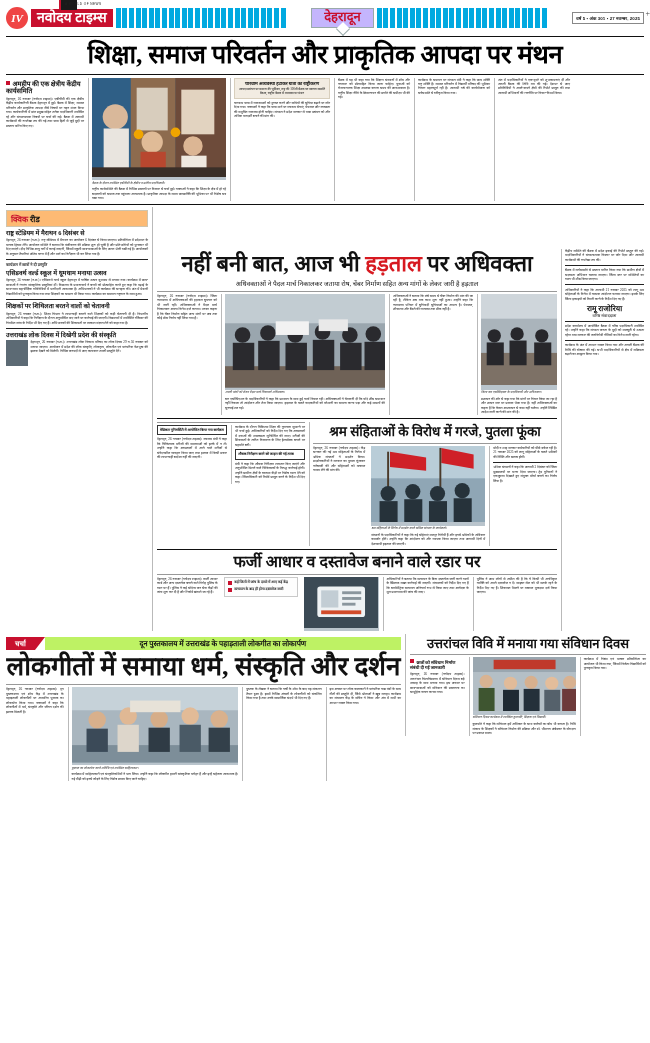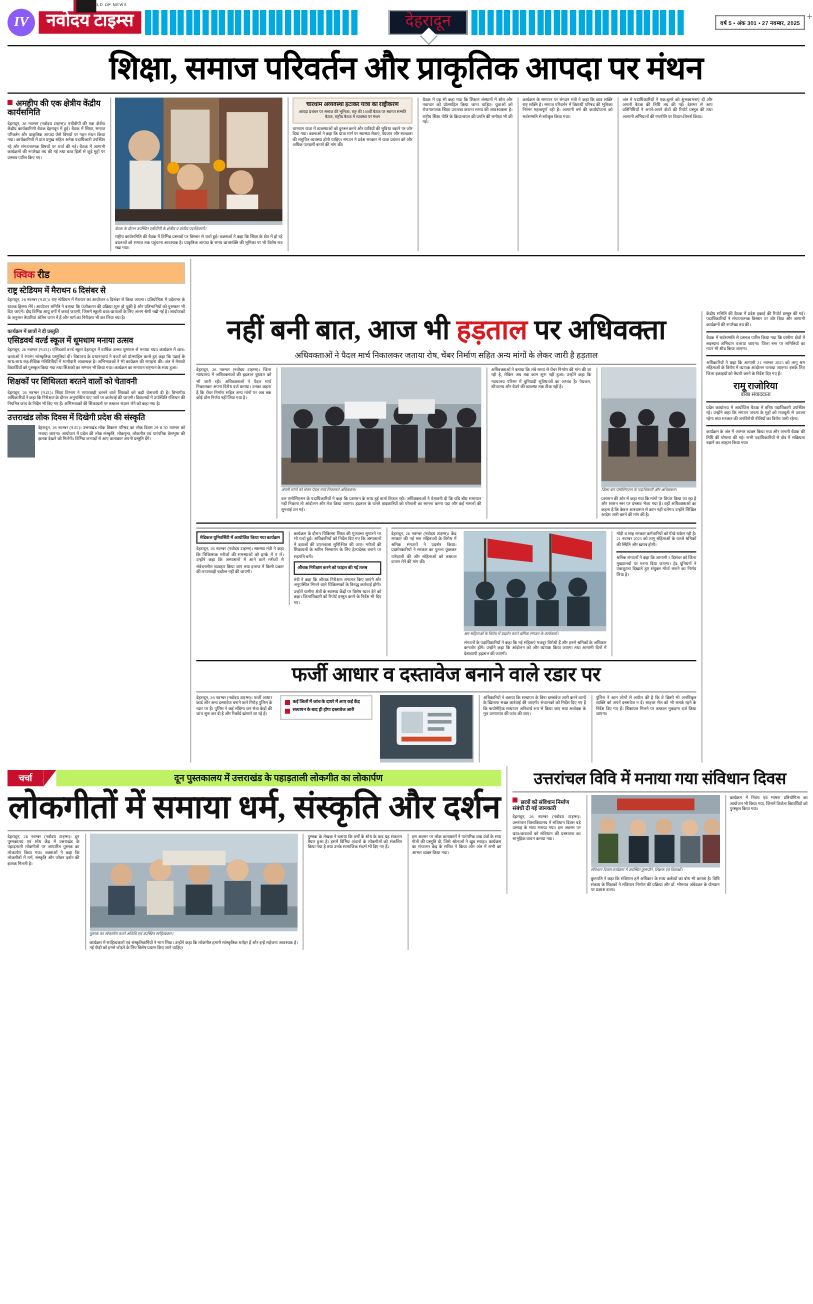--- a/index.html
+++ b/index.html
@@ -8,21 +8,21 @@
     width:650px;height:1043px;overflow:hidden;
     font-family:"Liberation Serif","DejaVu Serif",serif;
     color:#111;
     -webkit-font-smoothing:antialiased;
   }
   .page{position:relative;width:650px;height:1043px;background:#fff;box-sizing:border-box;padding:0 6px;}
 
   
   .masthead{display:flex;align-items:center;height:30px;margin-top:3px;gap:3px;}
   .mh-logo-circle{
-    width:22px;height:22px;border-radius:50%;background:#8b5cf6;
+    width:22px;height:22px;border-radius:50%;background:#ef4444;
     display:flex;align-items:center;justify-content:center;
     color:#fff;font-weight:bold;font-size:11px;font-style:italic;flex:0 0 auto;
     font-family:"Liberation Serif",serif;
   }
   .mh-brand{position:relative;flex:0 0 auto;}
   .mh-kicker{
     position:absolute;top:-7px;left:34px;font-size:3.2px;letter-spacing:.4px;
     color:#222;font-family:"Liberation Sans",sans-serif;white-space:nowrap;
   }
   .mh-brandbox{
@@ -30,22 +30,22 @@
     padding:1px 6px 2px 6px;letter-spacing:0px;white-space:nowrap;line-height:1.1;
     font-family:"Liberation Serif",serif;
   }
   .mh-flag{
     position:absolute;left:28px;top:-10px;width:16px;height:11px;background:#1a1a1a;
     border-left:2px solid #c8102e;
   }
   .mh-bars{flex:1 1 auto;height:20px;overflow:hidden;display:flex;gap:1.6px;}
   .mh-bars i{display:block;width:5px;height:20px;background:#00a9e0;flex:0 0 auto;}
   .mh-city{
-    position:relative;flex:0 0 auto;border:1px solid #9aa;background:#0f172a;
-    padding:1px 12px 2px;font-weight:normal;color:#c8102e;font-size:13px;
+    position:relative;flex:0 0 auto;border:1px solid #9aa;background:#c4b5fd;
+    padding:1px 12px 2px;font-weight:bold;color:#c8102e;font-size:13px;
     line-height:1.15;white-space:nowrap;
   }
   .mh-city:after{
     content:"";position:absolute;left:50%;bottom:-7px;transform:translateX(-50%) rotate(45deg);
     width:9px;height:9px;background:#fff;border-right:1px solid #9aa;border-bottom:1px solid #9aa;
   }
   .mh-date{
     flex:0 0 auto;border:1px solid #888;font-size:4.4px;padding:2px 3px;white-space:nowrap;
     font-family:"Liberation Sans",sans-serif;font-weight:bold;color:#111;letter-spacing:.1px;
   }
@@ -369,20 +369,21 @@
                 </div>
                 <div class="col vsep" style="width:74px;padding-left:3px;">
                   <div class="bt">कार्यक्रम के दौरान चिकित्सा शिक्षा की गुणवत्ता सुधारने पर भी चर्चा हुई। अधिकारियों को निर्देश दिए गए कि अस्पतालों में दवाओं की उपलब्धता सुनिश्चित की जाए। मरीजों की शिकायतों के त्वरित निस्तारण के लिए हेल्पडेस्क बनाने पर सहमति बनी।</div>
                   <div class="box-note" style="margin:2px 0;">औचक निरीक्षण करने को फाइल की गई तलब</div>
                   <div class="bt">मंत्री ने कहा कि औचक निरीक्षण लगातार किए जाएंगे और अनुपस्थित मिलने वाले चिकित्सकों के विरुद्ध कार्रवाई होगी। उन्होंने ग्रामीण क्षेत्रों के स्वास्थ्य केंद्रों पर विशेष ध्यान देने को कहा। जिलाधिकारी को रिपोर्ट प्रस्तुत करने के निर्देश भी दिए गए।</div>
                 </div>
               </div>
             </div>
 
             <div class="col vsep" style="width:248px;padding-left:3px;">
+              <div class="sec-headline sm" style="text-align:center;">श्रम संहिताओं के विरोध में गरजे, पुतला फूंका</div>
               <div class="rule-hair"></div>
               <div class="cols" style="margin-top:2px;">
                 <div class="col" style="width:54px;">
                   <div class="bt">देहरादून, 26 नवम्बर (नवोदय टाइम्स)। केंद्र सरकार की नई श्रम संहिताओं के विरोध में श्रमिक संगठनों ने प्रदर्शन किया। प्रदर्शनकारियों ने सरकार का पुतला फूंककर नारेबाजी की और संहिताओं को तत्काल वापस लेने की मांग की।</div>
                 </div>
                 <div class="col" style="width:120px;padding-left:2px;">
                   <div class="photo" style="height:80px;">
                     <svg class="ph-g" viewBox="0 0 120 80" preserveAspectRatio="none">
                       <rect width="120" height="80" fill="#8fa6b5"></rect>
                       <rect y="0" width="120" height="34" fill="#b9cdd8"></rect>

